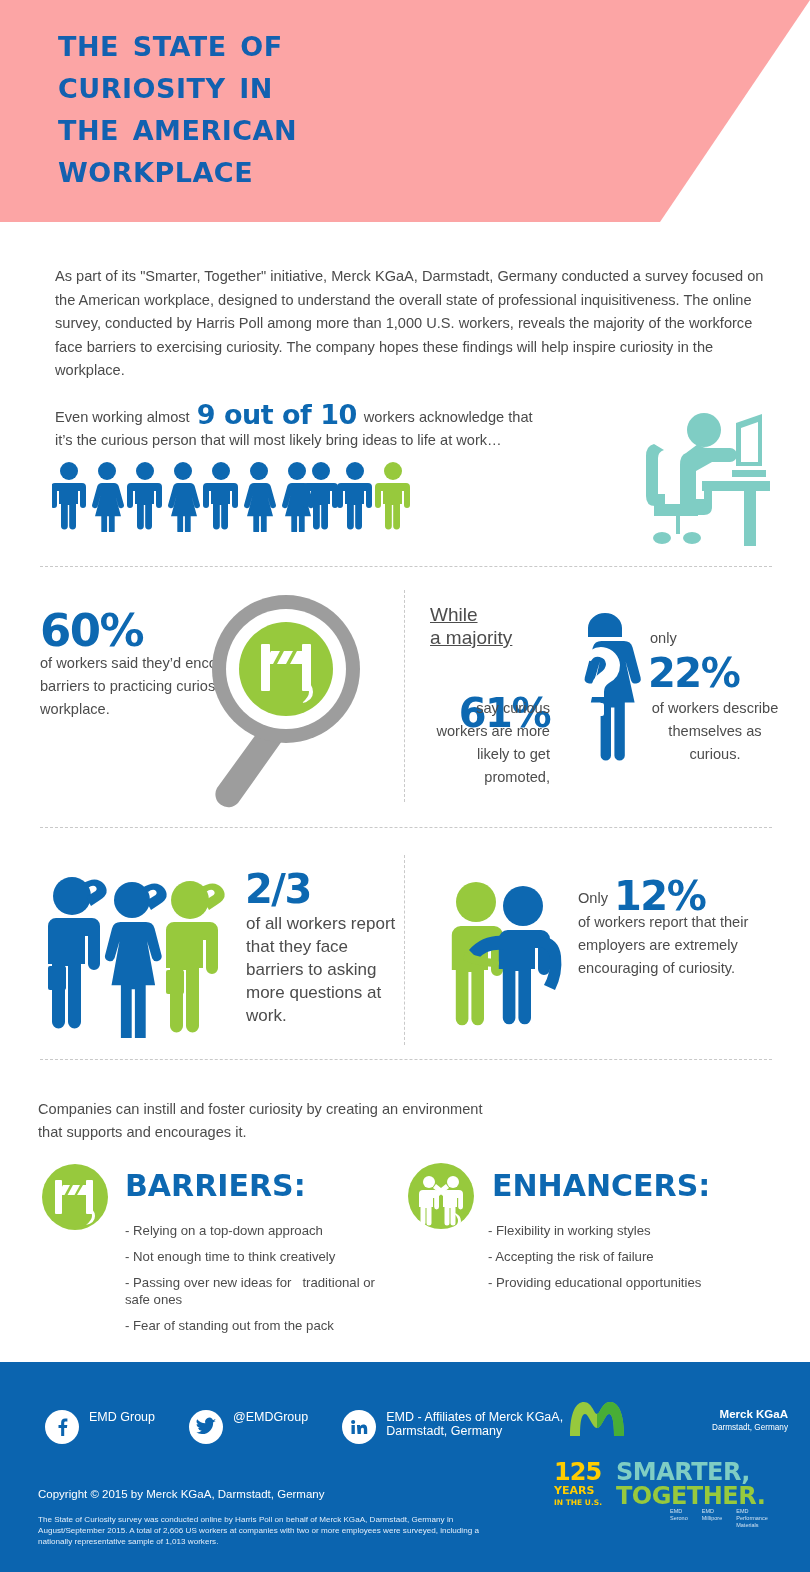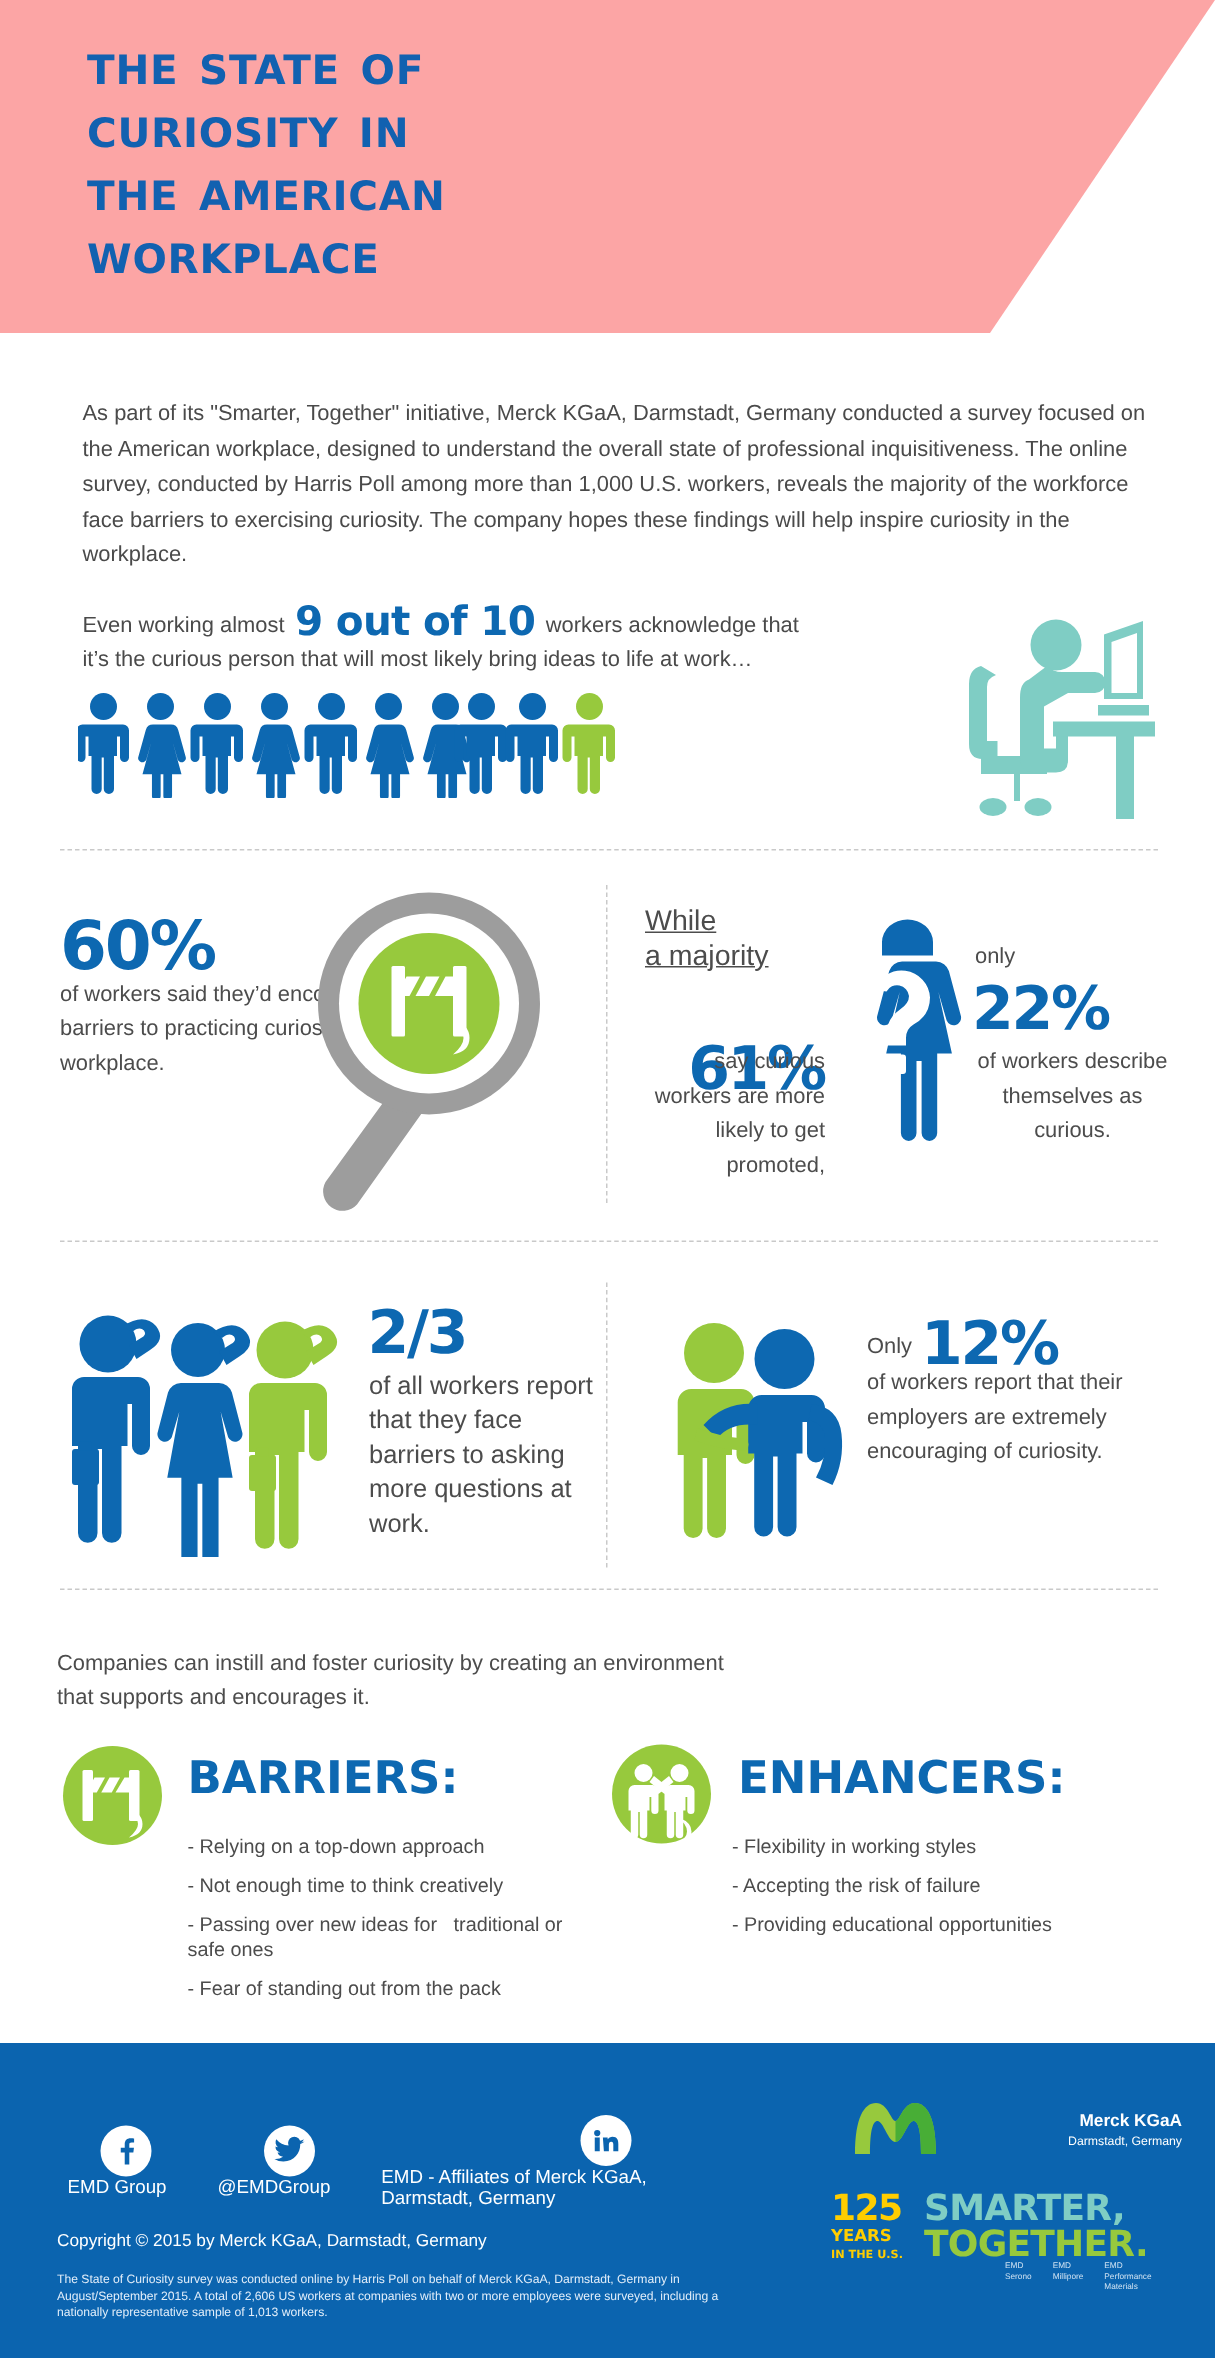--- a/index.html
+++ b/index.html
@@ -120,21 +120,21 @@
   .e-list{ position:absolute; left:488px; top:1222px; width:280px; font-size:13.2px; line-height:17px; }
   .e-list li{ list-style:none; margin-bottom:9px; }
 
   
   .footer{
     position:absolute; left:0; top:1362px; width:810px; height:210px;
     background:#0b64af;
     color:#ffffff;
   }
   .social{ position:absolute; left:45px; top:48px; display:flex; align-items:center; }
-  .social-item{ display:flex; align-items:flex-end; margin-right:34px;flex-direction:column; }
+  .social-item{ display:flex; align-items:flex-start; margin-right:34px; }
   .circle-icon{
     width:34px; height:34px; border-radius:50%; background:#ffffff;
     display:flex; align-items:center; justify-content:center; flex:0 0 34px;
     margin-right:10px;
   }
   .social-label{ font-size:12.5px; line-height:14px; color:#ffffff; }
   .merck-name{
     position:absolute; right:22px; top:46px; text-align:right;
     font-size:11.5px; font-weight:bold; line-height:13px; color:#ffffff;
   }

